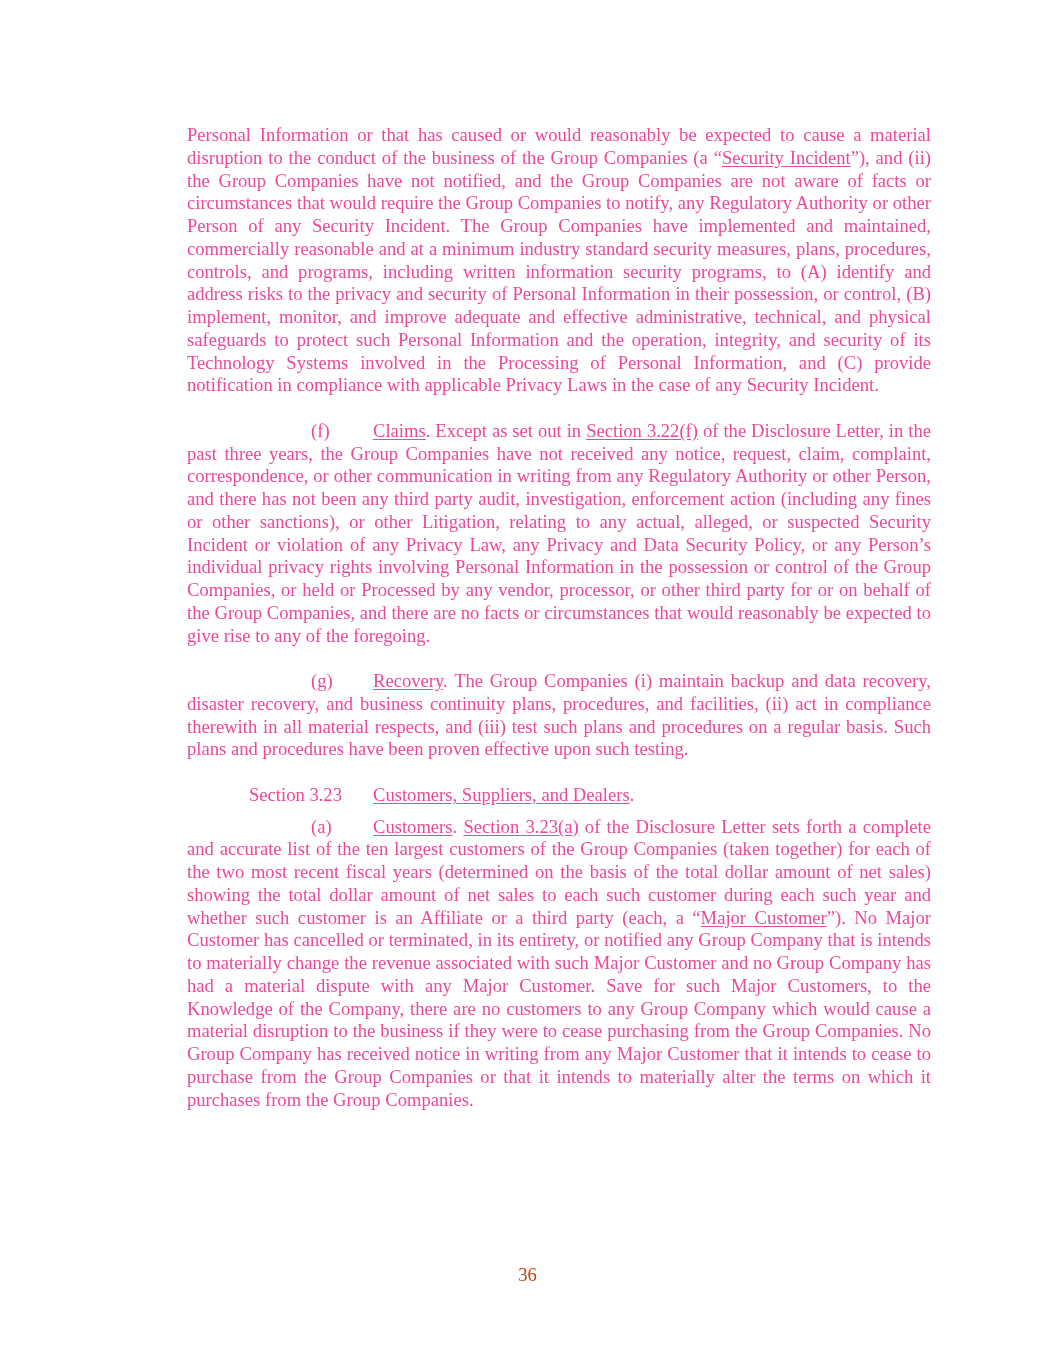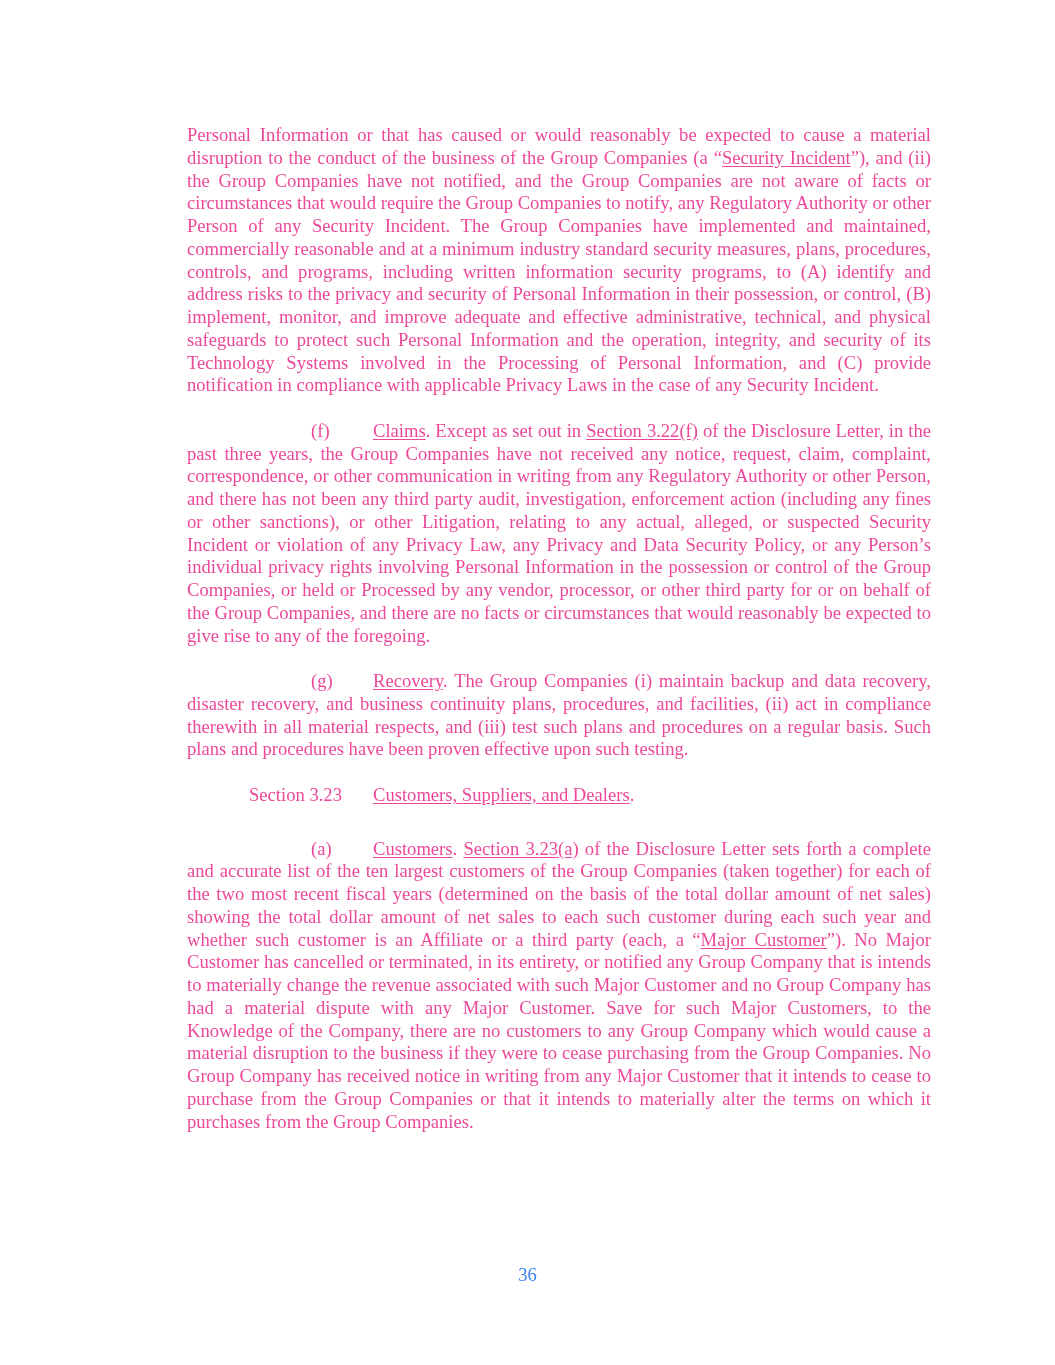--- a/index.html
+++ b/index.html
@@ -8,24 +8,24 @@
     position: absolute; left: 187px; top: 124px; width: 744px;
     font-family: "Liberation Serif", serif; font-size: 18.6px; line-height: 22.75px;
     color: #ec4899;
   }
   .para { margin: 0 0 22.75px 0; text-align: justify; text-align-last: left; }
   .indent { display: inline-block; width: 124px; }
   .label { display: inline-block; width: 62px; }
   .sec-indent { display: inline-block; width: 62px; }
   .sec-num { display: inline-block; width: 124px; }
   u { text-decoration: underline; text-underline-offset: 2px; }
-  .heading-para { margin: 0 0 31px 0; }
+  .heading-para { margin: 0 0 9px 0; }
   .page-num {
     position: absolute; top: 1264px; left: 0; width: 1055px; text-align: center;
-    font-family: "Liberation Serif", serif; font-size: 18.6px; color: #3b82f6;
+    font-family: "Liberation Serif", serif; font-size: 18.6px; color: #c2410c;
   }
 </style>
 </head>
 <body>
 
 <div class="page">
 
   <p class="para"><span>Personal Information or that has caused or would reasonably be expected to cause a material disruption to the conduct of the business of the Group Companies (a “</span><u>Security Incident</u><span>”), and (ii) the Group Companies have not notified, and the Group Companies are not aware of facts or circumstances that would require the Group Companies to notify, any Regulatory Authority or other Person of any Security Incident. The Group Companies have implemented and maintained, commercially reasonable and at a minimum industry standard security measures, plans, procedures, controls, and programs, including written information security programs, to (A) identify and address risks to the privacy and security of Personal Information in their possession, or control, (B) implement, monitor, and improve adequate and effective administrative, technical, and physical safeguards to protect such Personal Information and the operation, integrity, and security of its Technology Systems involved in the Processing of Personal Information, and (C) provide notification in compliance with applicable Privacy Laws in the case of any Security Incident.</span></p>
 
   <p class="para"><span class="indent"></span><span class="label">(f)</span><u>Claims</u><span>. Except as set out in </span><u>Section 3.22(f)</u><span> of the Disclosure Letter, in the past three years, the Group Companies have not received any notice, request, claim, complaint, correspondence, or other communication in writing from any Regulatory Authority or other Person, and there has not been any third party audit, investigation, enforcement action (including any fines or other sanctions), or other Litigation, relating to any actual, alleged, or suspected Security Incident or violation of any Privacy Law, any Privacy and Data Security Policy, or any Person’s individual privacy rights involving Personal Information in the possession or control of the Group Companies, or held or Processed by any vendor, processor, or other third party for or on behalf of the Group Companies, and there are no facts or circumstances that would reasonably be expected to give rise to any of the foregoing.</span></p>

